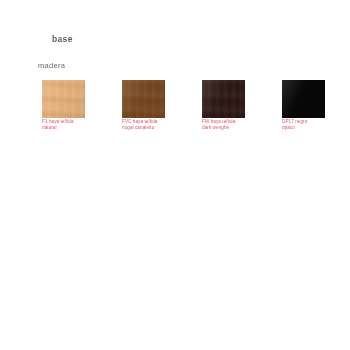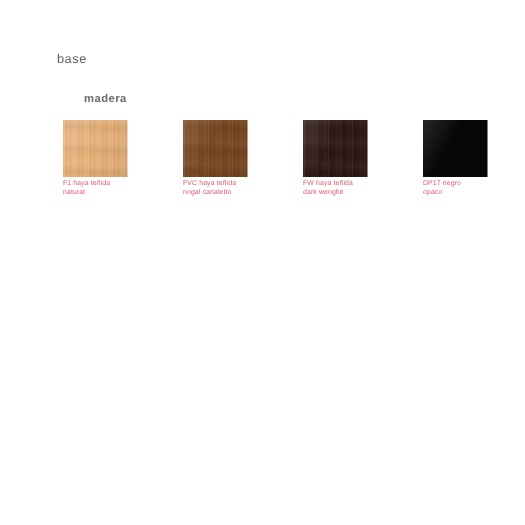--- a/index.html
+++ b/index.html
@@ -15,37 +15,37 @@
     position: relative;
   }
 
   #page {
     position: absolute;
     inset: 0;
   }
 
   .heading {
     position: absolute;
-    left: 38px;
+    left: 52px;
     top: 34px;
     font-size: 8.5px;
     letter-spacing: 0.35px;
     color: #5f5f5f;
-    font-weight: 400;
+    font-weight: 700;
     white-space: nowrap;
   }
 
   .subheading {
     position: absolute;
-    left: 56px;
+    left: 38px;
     top: 61px;
     font-size: 7.5px;
     letter-spacing: 0.3px;
     color: #6a6a6a;
-    font-weight: 700;
+    font-weight: 400;
     white-space: nowrap;
   }
 
   .swatch-row {
     position: absolute;
     left: 42px;
     top: 80px;
     width: 300px;
     height: 60px;
   }

